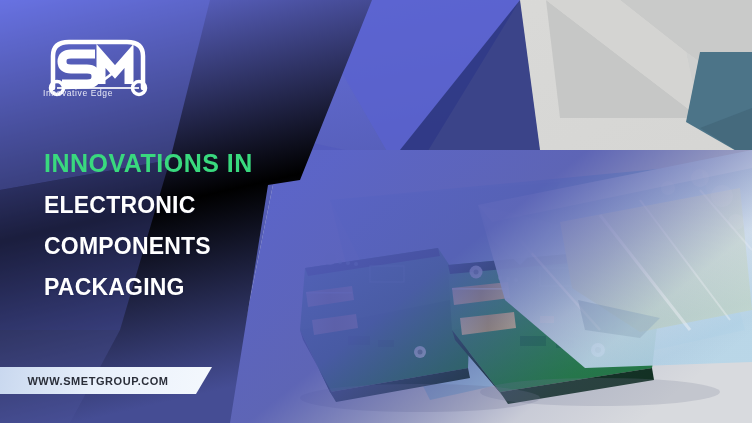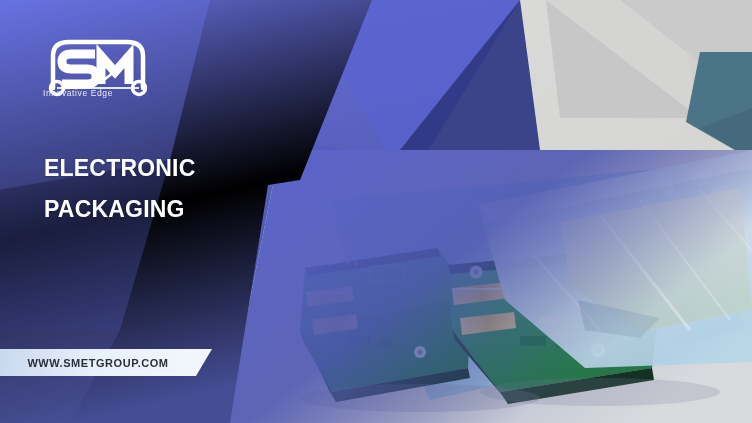--- a/index.html
+++ b/index.html
@@ -27,21 +27,21 @@
     line-height:30px;margin:0 0 7px 0;
   }
   .title-line{
     color:#ffffff;font-size:23px;font-weight:700;letter-spacing:.2px;
     line-height:41px;margin:0;white-space:nowrap;
     text-shadow:0 1px 2px rgba(20,25,70,.35);
   }
 
   
   #url-ribbon{
-    position:absolute;left:0;top:349px;width:212px;height:27px;
+    position:absolute;left:0;top:367px;width:212px;height:27px;
   }
   #url-ribbon .rb{
     position:absolute;inset:0;
     background:linear-gradient(100deg,#c9d8ef 0%,#e8f0fb 45%,#f4f8fd 100%);
     clip-path:polygon(0 0, 212px 0, 196px 27px, 0 27px);
     box-shadow:0 1px 3px rgba(20,25,70,.25);
   }
   #url-text{
     position:absolute;left:0;top:0;width:196px;height:27px;
     display:flex;align-items:center;justify-content:center;
@@ -253,21 +253,23 @@
 
       <path d="M58,48 L58,20 L72,36 L86,20 L86,48" fill="none" stroke="#ffffff" stroke-width="9" stroke-linecap="butt" stroke-linejoin="miter"></path>
 
       <path d="M22,52 Q52,52 66,40 Q76,31 86,25" fill="none" stroke="#ffffff" stroke-width="2.6" stroke-linecap="round"></path>
       <path d="M79,24.5 L88,23.5 L86.5,32" fill="none" stroke="#ffffff" stroke-width="2.6" stroke-linecap="round" stroke-linejoin="round"></path>
     </svg>
   </div>
   <div id="logo-tagline">Innovative Edge</div>
 
   <div id="headline">
+    <div id="eyebrow">INNOVATIONS IN</div>
     <div class="title-line">ELECTRONIC</div>
+    <div class="title-line">COMPONENTS</div>
     <div class="title-line">PACKAGING</div>
   </div>
 
   <div id="url-ribbon">
     <div class="rb"></div>
     <div id="url-text">WWW.SMETGROUP.COM</div>
   </div>
 
 </div>
 

